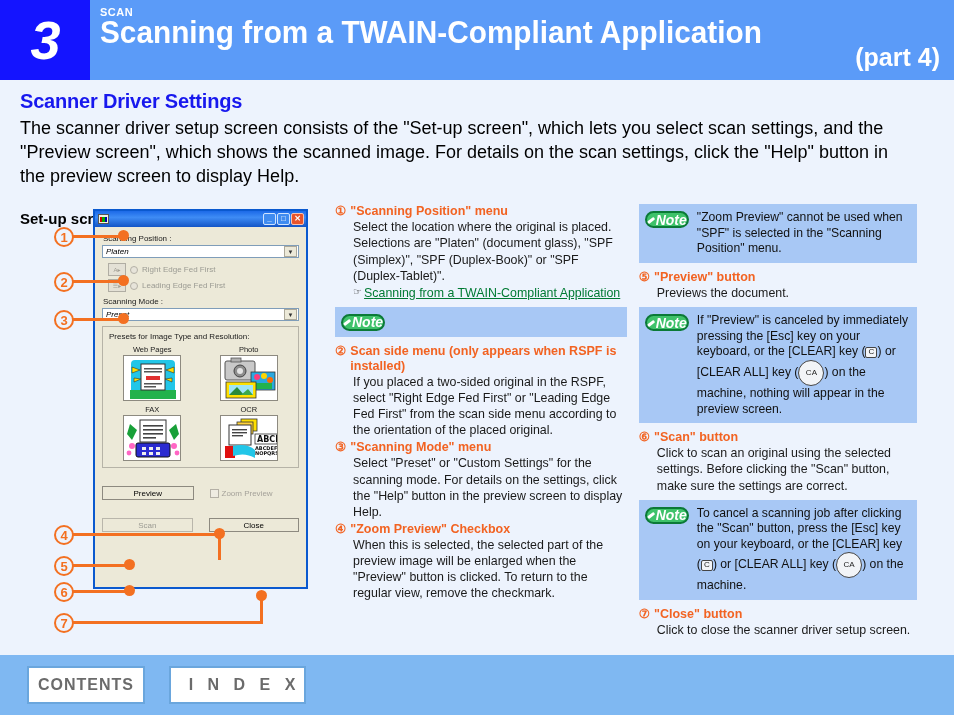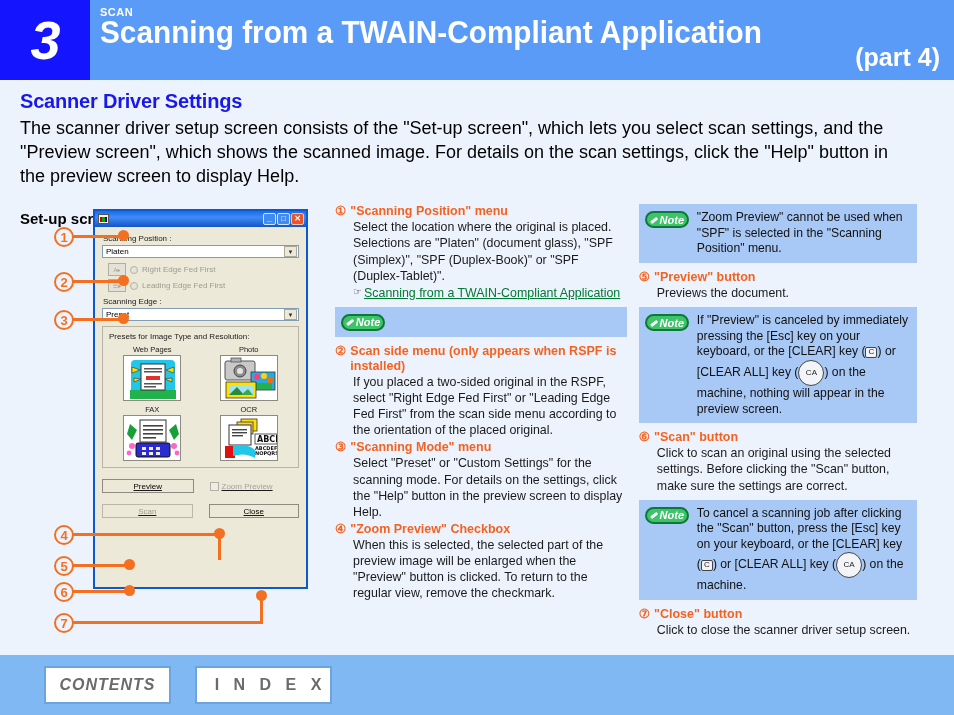--- a/index.html
+++ b/index.html
@@ -50,38 +50,38 @@
   .tb-spacer { flex:1; }
   .tb-btns { display:flex; gap:1px; }
   .tb-btn { width:13px; height:12px; border:1px solid #cfe3ff; border-radius:2px; background:#3f8bf0;
             display:flex; align-items:center; justify-content:center; color:#fff; font-size:8px; line-height:1; }
   .tb-btn.close { background:#e8542b; border-color:#f9c3b0; }
   .tb-btn span { font-weight:bold; font-size:8px; }
 
   .dlg-body { padding:5px 7px; font-size:8px; color:#1a1a1a; }
   .dlg-label { font-size:8px; color:#1a1a1a; margin:2px 0 2px 1px; }
   .combo { height:13px; background:#fff; border:1px solid #7f9db9; display:flex; align-items:center;
-           font-size:8px; padding-left:3px; color:#000; margin-bottom:5px; }
+           font-size:8px; padding-left:3px; color:#000; margin-bottom:5px;font-style:italic; }
   .combo .cval { flex:1; }
   .combo .carrow { width:13px; height:11px; margin-right:1px; background:#ece9d8; border:1px solid #aca899;
                    display:flex; align-items:center; justify-content:center; font-size:6px; color:#333; }
 
   .radio-row { display:flex; align-items:center; gap:4px; margin:3px 0 3px 6px; color:#9b9b93; font-size:8px; }
   .sideicon { width:18px; height:13px; border:1px solid #b0ada3; background:#e4e1d6; display:flex;
               align-items:center; justify-content:center; font-size:6px; color:#a09d93; }
   .radio-dot { width:8px; height:8px; border-radius:50%; border:1px solid #b4b0a6; background:#e7e4da; }
 
   .groupbox { border:1px solid #b6b3a7; margin-top:2px; padding:5px 6px 6px 6px; position:relative; }
   .gb-label { font-size:8px; color:#1a1a1a; margin-bottom:4px; }
   .preset-grid { display:grid; grid-template-columns:1fr 1fr; gap:4px 10px; justify-items:center; }
   .preset-cell { text-align:center; }
   .preset-name { font-size:7.5px; color:#1a1a1a; margin-bottom:1px; }
   .preset-thumb { width:58px; height:46px; border:1px solid #8d8a80; background:#fff; position:relative; overflow:hidden; }
 
-  .btnrow { display:flex; gap:16px; margin-top:11px; align-items:center;text-decoration:underline; }
+  .btnrow { display:flex; gap:16px; margin-top:18px; align-items:center; }
   .xpbtn { flex:1; height:14px; background:#ece9d8; border:1px solid #8d8a80; display:flex;
            align-items:center; justify-content:center; font-size:8px; color:#000; }
   .xpbtn.dim { color:#9b9b93; border-color:#b9b6ab; }
   .chk-wrap { flex:1; display:flex; align-items:center; gap:3px; color:#a5a29a; font-size:8px; }
   .chkbox { width:9px; height:9px; border:1px solid #b4b0a6; background:#efece2; }
 
   
   .item { margin-bottom:2px; }
   .item-head { color:#f26322; font-size:12.5px; font-weight:bold; display:flex; gap:4px; line-height:1.2; }
   .item-head .circ { flex:0 0 auto; }
@@ -89,34 +89,34 @@
   .link-line { margin-left:18px; display:flex; gap:2px; align-items:flex-start; margin-top:1px; }
   .hand { color:#333; font-size:10px; line-height:1.35; }
   .doclink { color:#007a33; font-size:12.4px; line-height:1.3; text-decoration:underline; }
 
   .note { background:#a8c8f5; display:flex; gap:8px; padding:6px 8px 6px 6px; margin:6px 0 7px 0; align-items:flex-start; }
   .note-badge { flex:0 0 auto; width:44px; height:17px; border-radius:9px; background:#3ec26a; border:2px solid #0b7a37;
                 display:flex; align-items:center; justify-content:center; gap:2px; margin-top:1px; }
   .note-badge .pen { width:8px; height:8px; position:relative; }
   .note-badge .pen::before { content:""; position:absolute; left:0; top:3px; width:8px; height:2.5px;
                              background:#fff; transform:rotate(-38deg); border-radius:1px; }
-  .note-badge .ntxt { color:#fff; font-size:11px; font-weight:bold; font-style:italic; }
+  .note-badge .ntxt { color:#fff; font-size:14px; font-weight:bold; font-style:italic; }
   .note-text { color:#111; font-size:12.2px; line-height:1.28; }
 
   .keycap { display:inline-flex; align-items:center; justify-content:center; min-width:12px; height:11px;
             padding:0 2px; border:1px solid #444; border-radius:2px; background:#f2f4f7; color:#222;
             font-size:8px; vertical-align:middle; }
   .keycap.round { border-radius:50%; width:12px; padding:12px; }
 
   
   .footer { position:absolute; left:0; top:655px; width:954px; height:60px; background:#7fb8f2;
             display:flex; align-items:center; }
   .navbtn { height:38px; background:#fff; border:2px solid #6aa6dd; display:flex; align-items:center;
             justify-content:center; color:#6b6b6b; font-size:16px; font-weight:bold; letter-spacing:1px; }
-  .navbtn.contents { width:127px; margin-left:44px;font-style:italic; }
+  .navbtn.contents { width:118px; margin-left:27px; }
   .navbtn.index { width:137px; margin-left:24px; letter-spacing:5px; padding-left:14px;text-align:center; }
   .footer-right { margin-left:auto; margin-right:22px; display:flex; align-items:center; gap:13px; }
   .arrowbtn { width:42px; height:42px; background:#fff; border:2px solid #6aa6dd; display:flex;
               align-items:center; justify-content:center; }
   .pagebox { width:40px; height:40px; background:#fff; border:2px solid #6aa6dd; display:flex;
              align-items:center; justify-content:center; color:#5c5c5c; font-size:19px; font-weight:bold; }
 </style>
 </head>
 <body>
 
@@ -199,21 +199,21 @@
             <span class="sideicon">A▸</span>
             <span class="radio-dot"></span>
             <span>Right Edge Fed First</span>
           </div>
           <div class="radio-row">
             <span class="sideicon">☰▸</span>
             <span class="radio-dot"></span>
             <span>Leading Edge Fed First</span>
           </div>
 
-          <div class="dlg-label" style="margin-top:5px;">Scanning Edge :</div>
+          <div class="dlg-label" style="margin-top:5px;">Scanning Mode :</div>
           <div class="combo">
             <span class="cval">Preset</span>
             <span class="carrow">▼</span>
           </div>
 
           <div class="groupbox">
             <div class="gb-label">Presets for Image Type and Resolution:</div>
             <div class="preset-grid">
 
               <div class="preset-cell">

